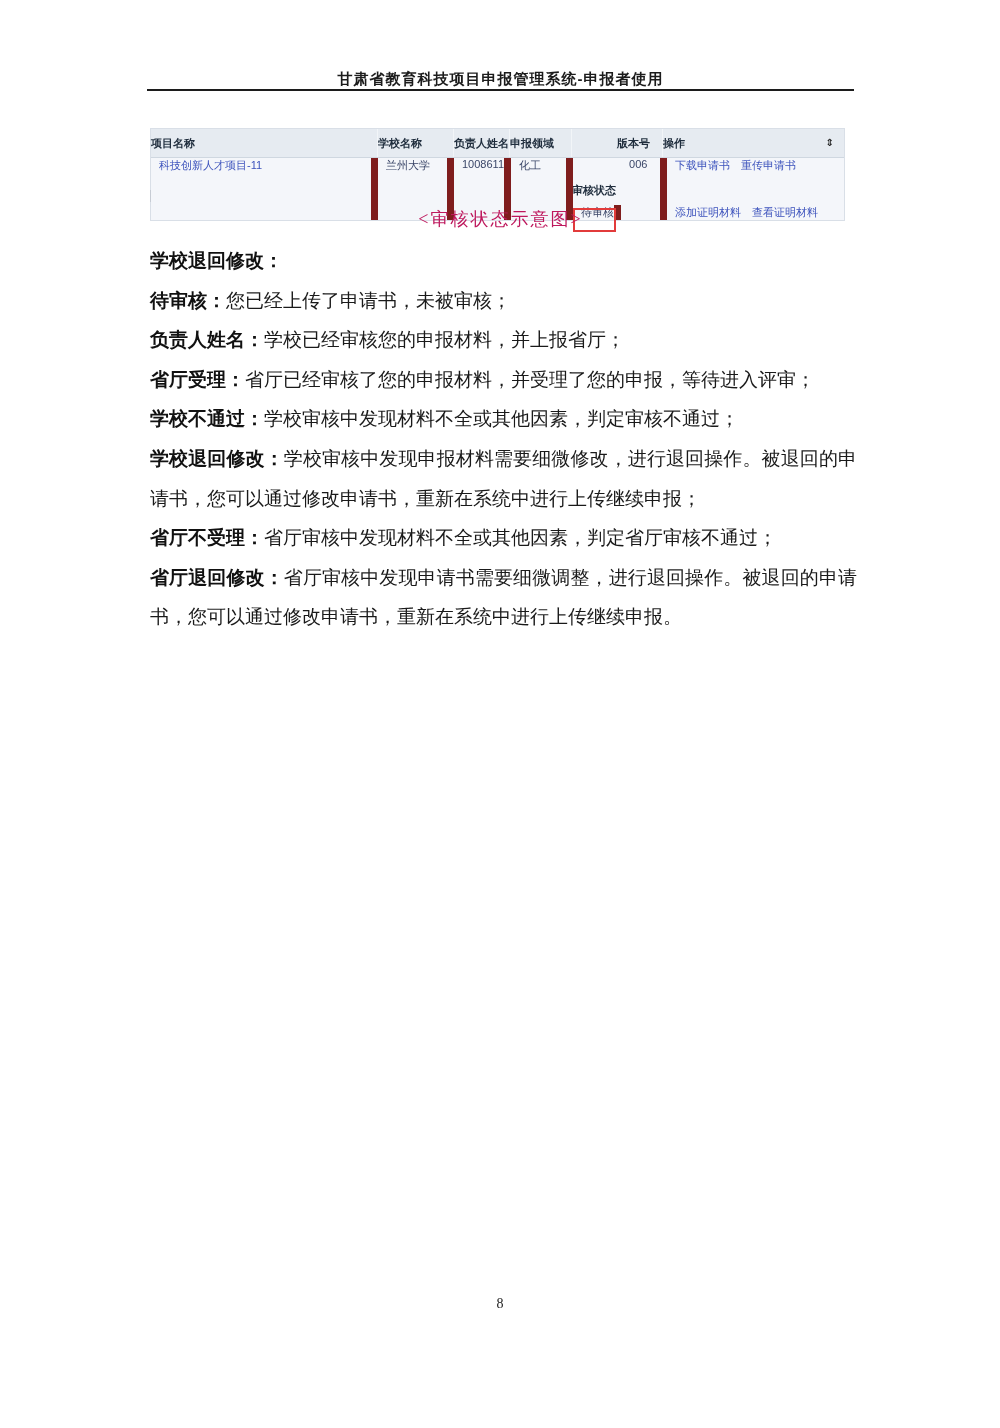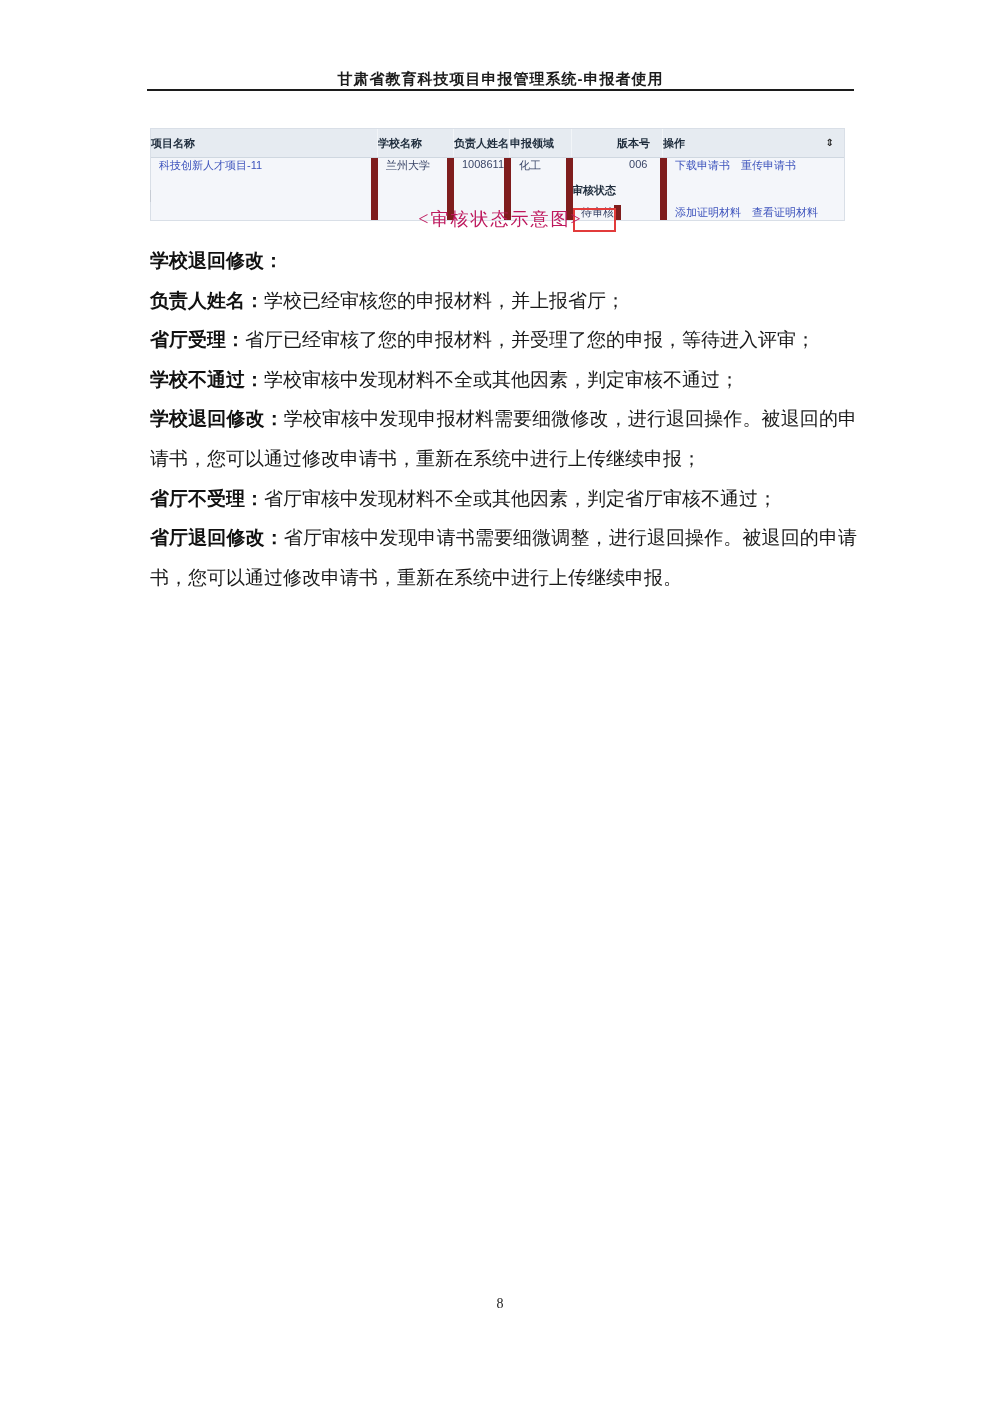--- a/index.html
+++ b/index.html
@@ -187,20 +187,21 @@
       </div>
     </div>
   </div>
 </div>
 <div class="table-tail"></div>
 
 <div class="fig-caption">&lt;审核状态示意图&gt;</div>
 
 <div class="status-list">
   <p><span class="term">学校退回修改：</span></p>
+  <p><span class="term">待审核：</span><span>您已经上传了申请书，未被审核；</span></p>
   <p><span class="term">负责人姓名：</span><span>学校已经审核您的申报材料，并上报省厅；</span></p>
   <p><span class="term">省厅受理：</span><span>省厅已经审核了您的申报材料，并受理了您的申报，等待进入评审；</span></p>
   <p><span class="term">学校不通过：</span><span>学校审核中发现材料不全或其他因素，判定审核不通过；</span></p>
   <p><span class="term">学校退回修改：</span><span>学校审核中发现申报材料需要细微修改，进行退回操作。被退回的申请书，您可以通过修改申请书，重新在系统中进行上传继续申报；</span></p>
   <p><span class="term">省厅不受理：</span><span>省厅审核中发现材料不全或其他因素，判定省厅审核不通过；</span></p>
   <p><span class="term">省厅退回修改：</span><span>省厅审核中发现申请书需要细微调整，进行退回操作。被退回的申请书，您可以通过修改申请书，重新在系统中进行上传继续申报。</span></p>
 </div>
 
 <div class="page-number">8</div>
 

